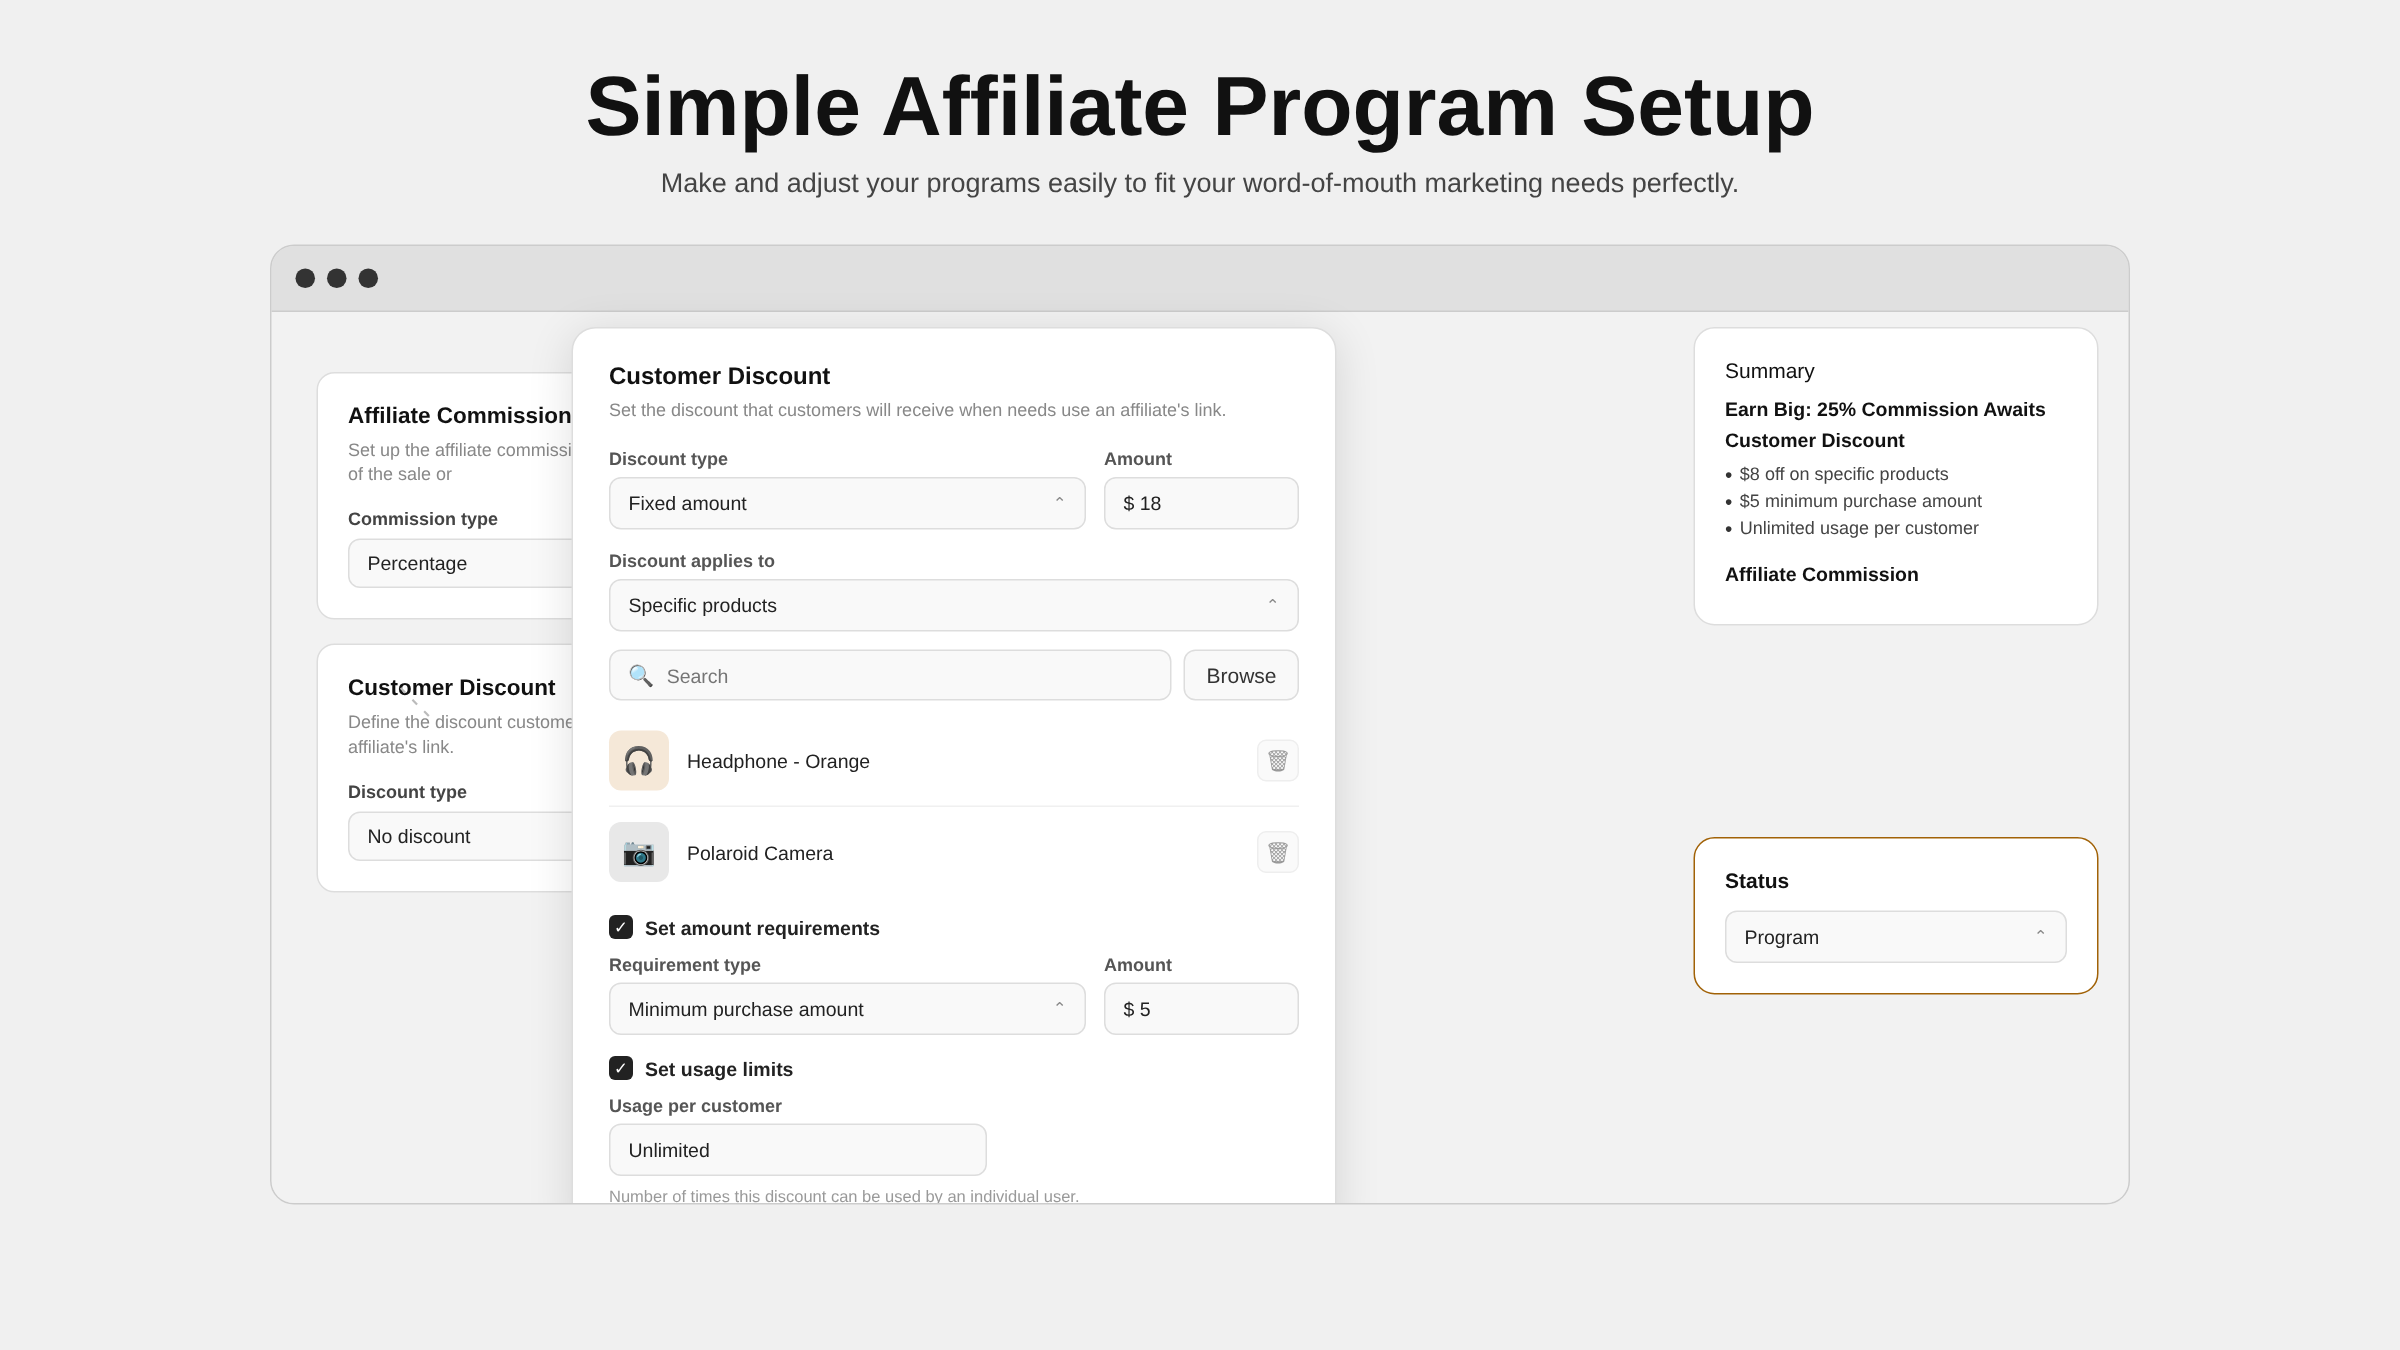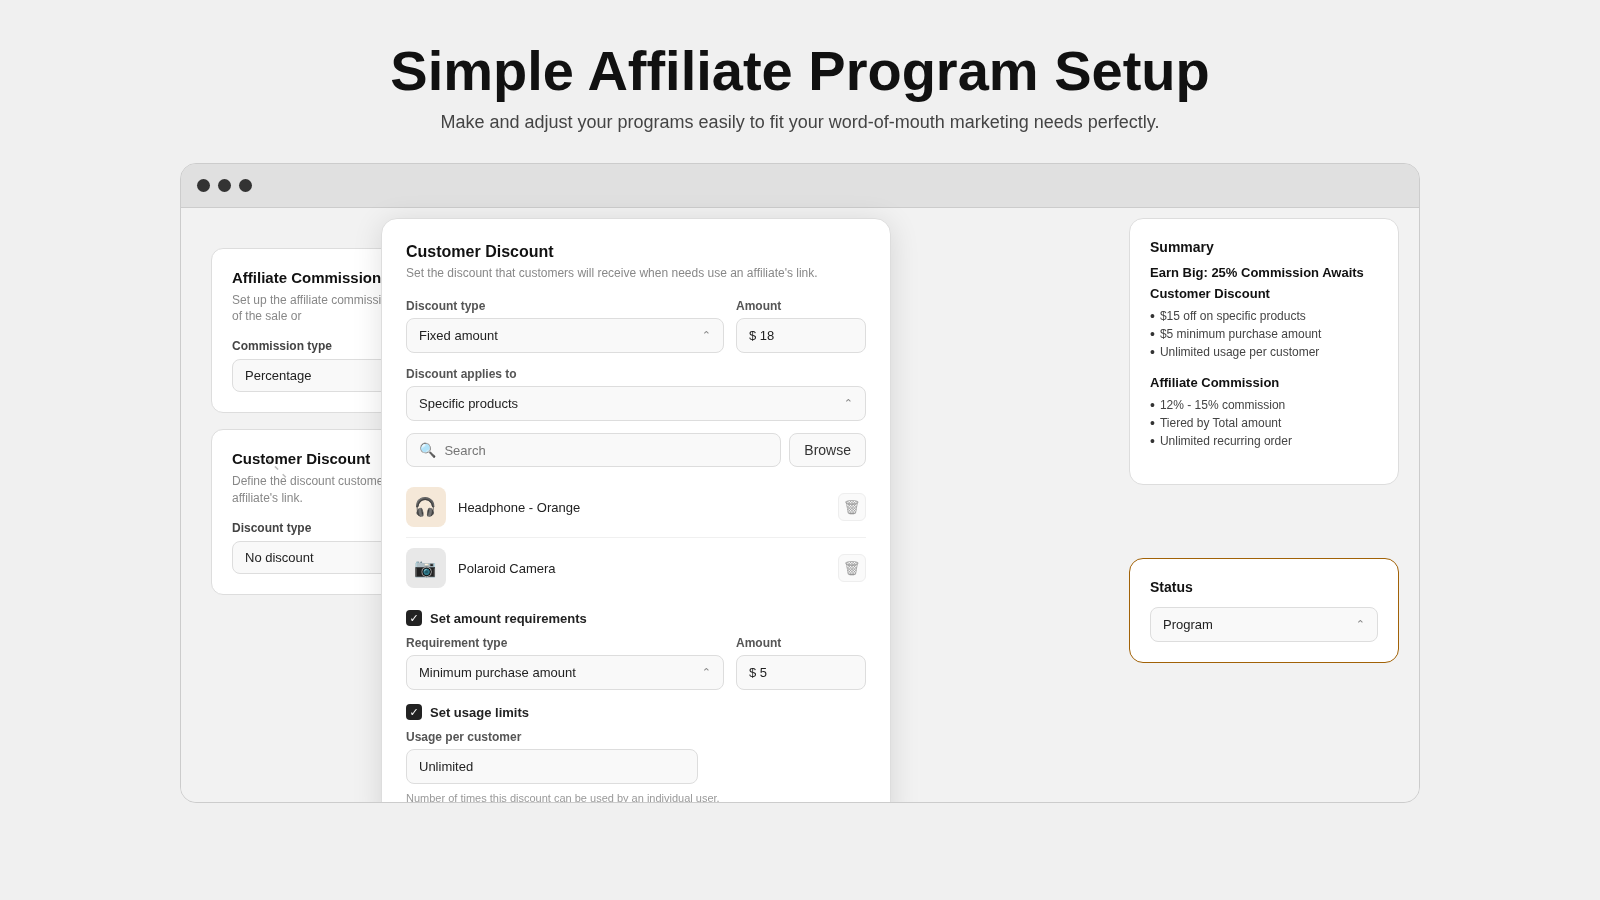--- a/index.html
+++ b/index.html
@@ -313,21 +313,21 @@
       width: 270px;
       background: #fff;
       border-radius: 14px;
       border: 1px solid #ddd;
       padding: 20px;
       z-index: 5;
     }
 
     .summary-title {
       font-size: 14px;
-      font-weight: 700;
+      font-weight: 400;
       color: #111;
       margin-bottom: 10px;
     }
     .summary-section-title {
       font-size: 13px;
       font-weight: 700;
       color: #111;
       margin-bottom: 6px;
     }
     .summary-earn {
@@ -509,43 +509,38 @@
 
       <div class="checkbox-row">
         <div class="checkbox">
           <span class="checkbox-check">✓</span>
         </div>
         <span class="checkbox-label">Set usage limits</span>
       </div>
 
       <div style="margin-bottom:8px;">
         <div class="form-label">Usage per customer</div>
-        <input class="text-input" type="text" style="width: 292px;" value="Unlimited">
+        <input class="text-input" type="text" style="width: 252px;" value="Unlimited">
       </div>
 
       <div class="helper-text">Number of times this discount can be used by an individual user.</div>
     </div>
 
     <div class="summary-panel">
       <div class="summary-title">Summary</div>
       <div class="summary-earn">Earn Big: 25% Commission Awaits</div>
 
       <div class="summary-section-title">Customer Discount</div>
       <ul class="summary-list">
-        <li>$15 off on specific products</li>
+        <li>$8 off on specific products</li>
         <li>$5 minimum purchase amount</li>
         <li>Unlimited usage per customer</li>
       </ul>
 
       <div class="summary-section-title">Affiliate Commission</div>
-      <ul class="summary-list">
-        <li>12% - 15% commission</li>
-        <li>Tiered by Total amount</li>
-        <li>Unlimited recurring order</li>
-      </ul>
     </div>
 
     <div class="status-panel">
       <div class="status-title">Status</div>
       <div class="select-input">
         <span>Program</span>
         <span class="chevron">⌃</span>
       </div>
     </div>
 

